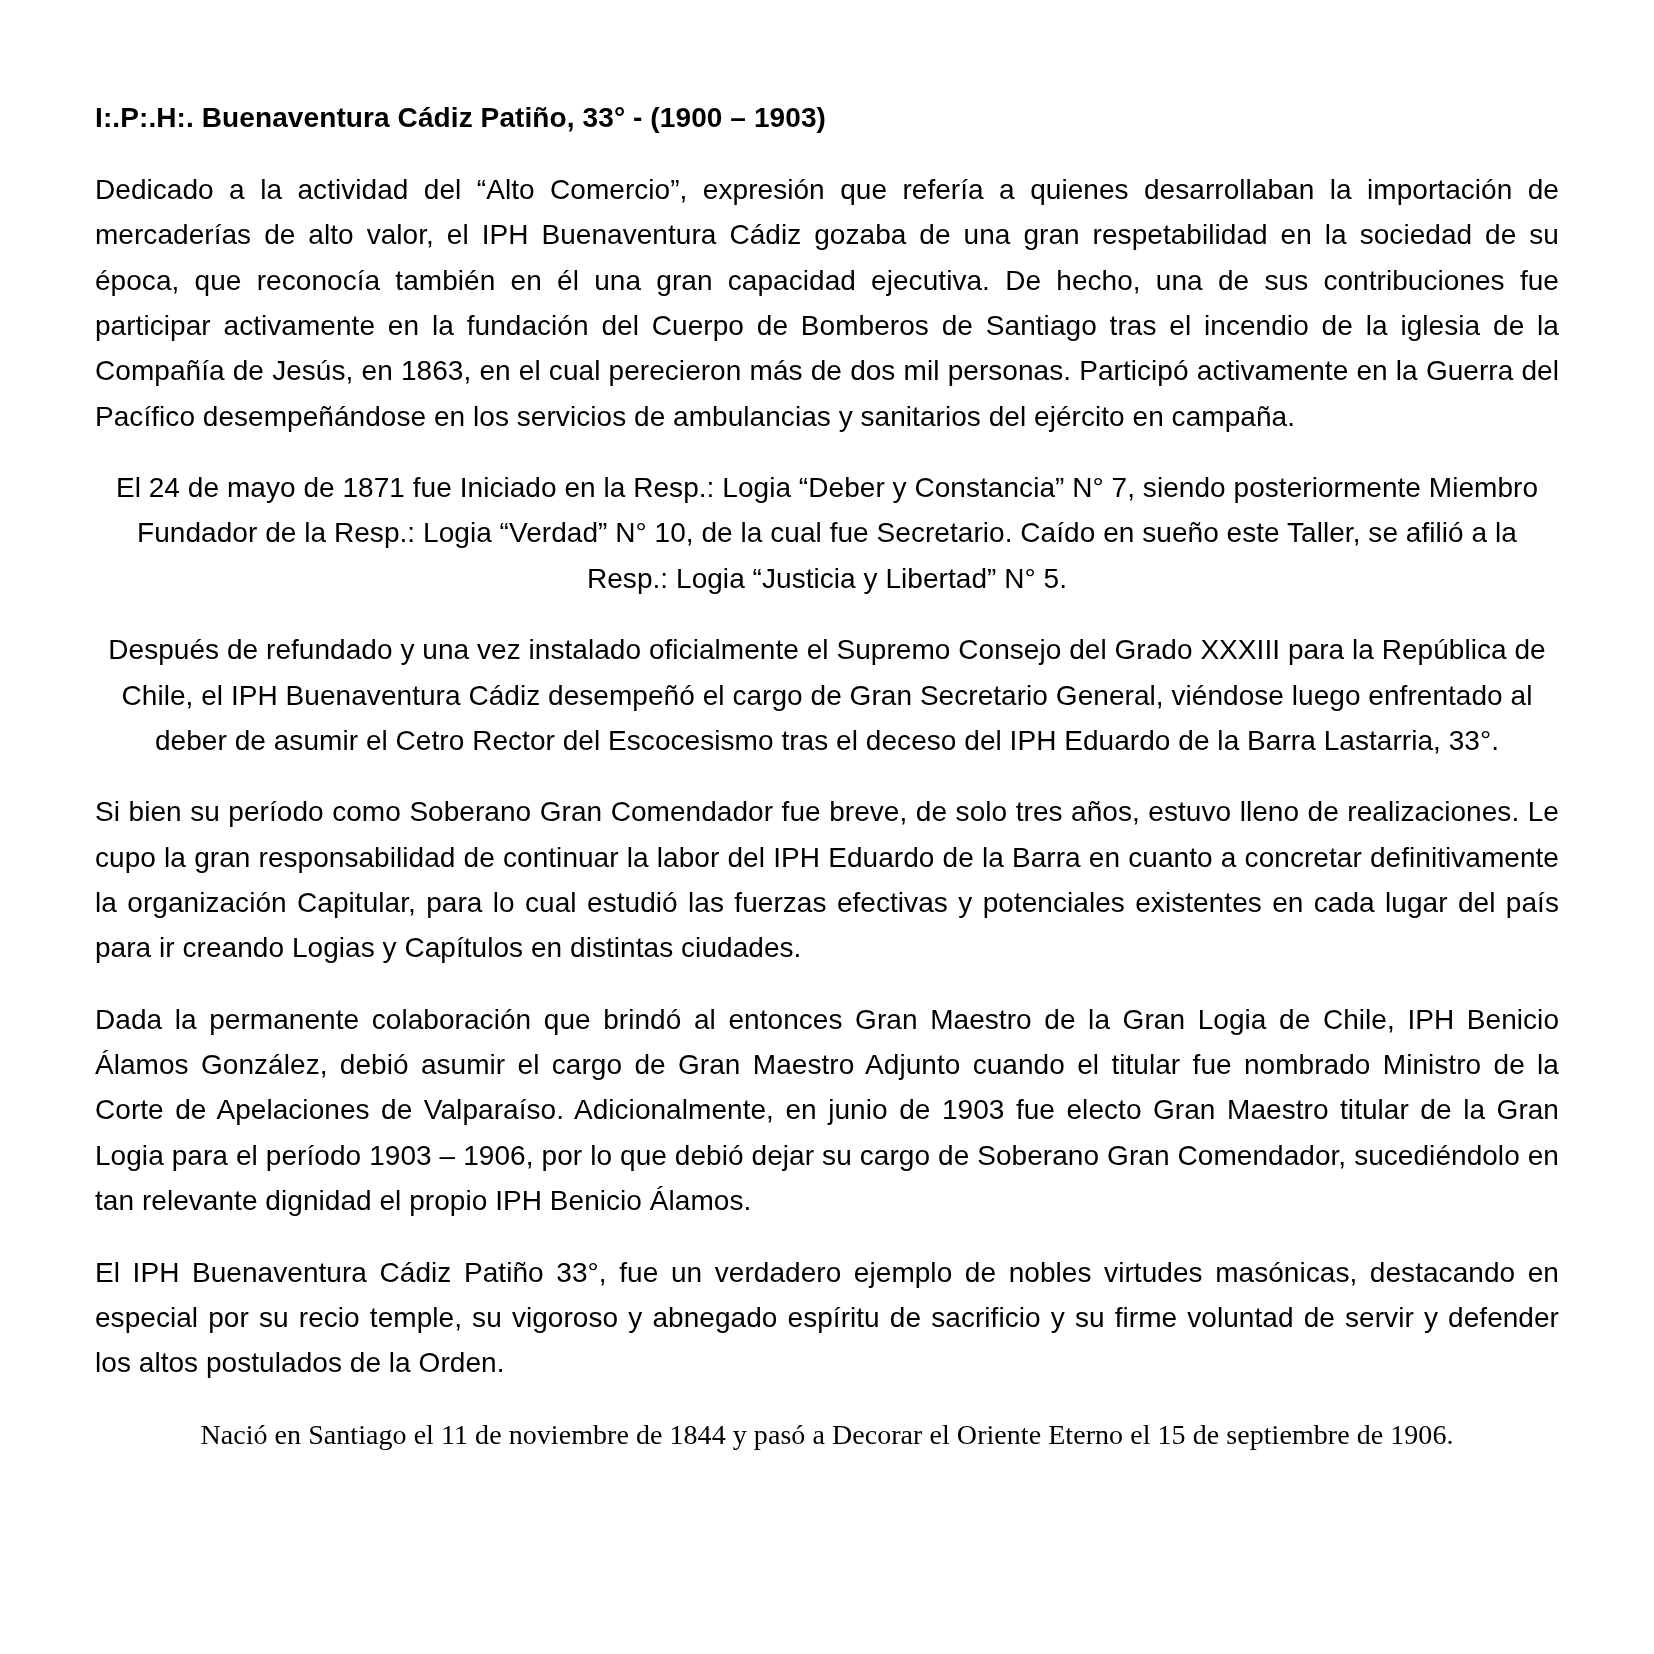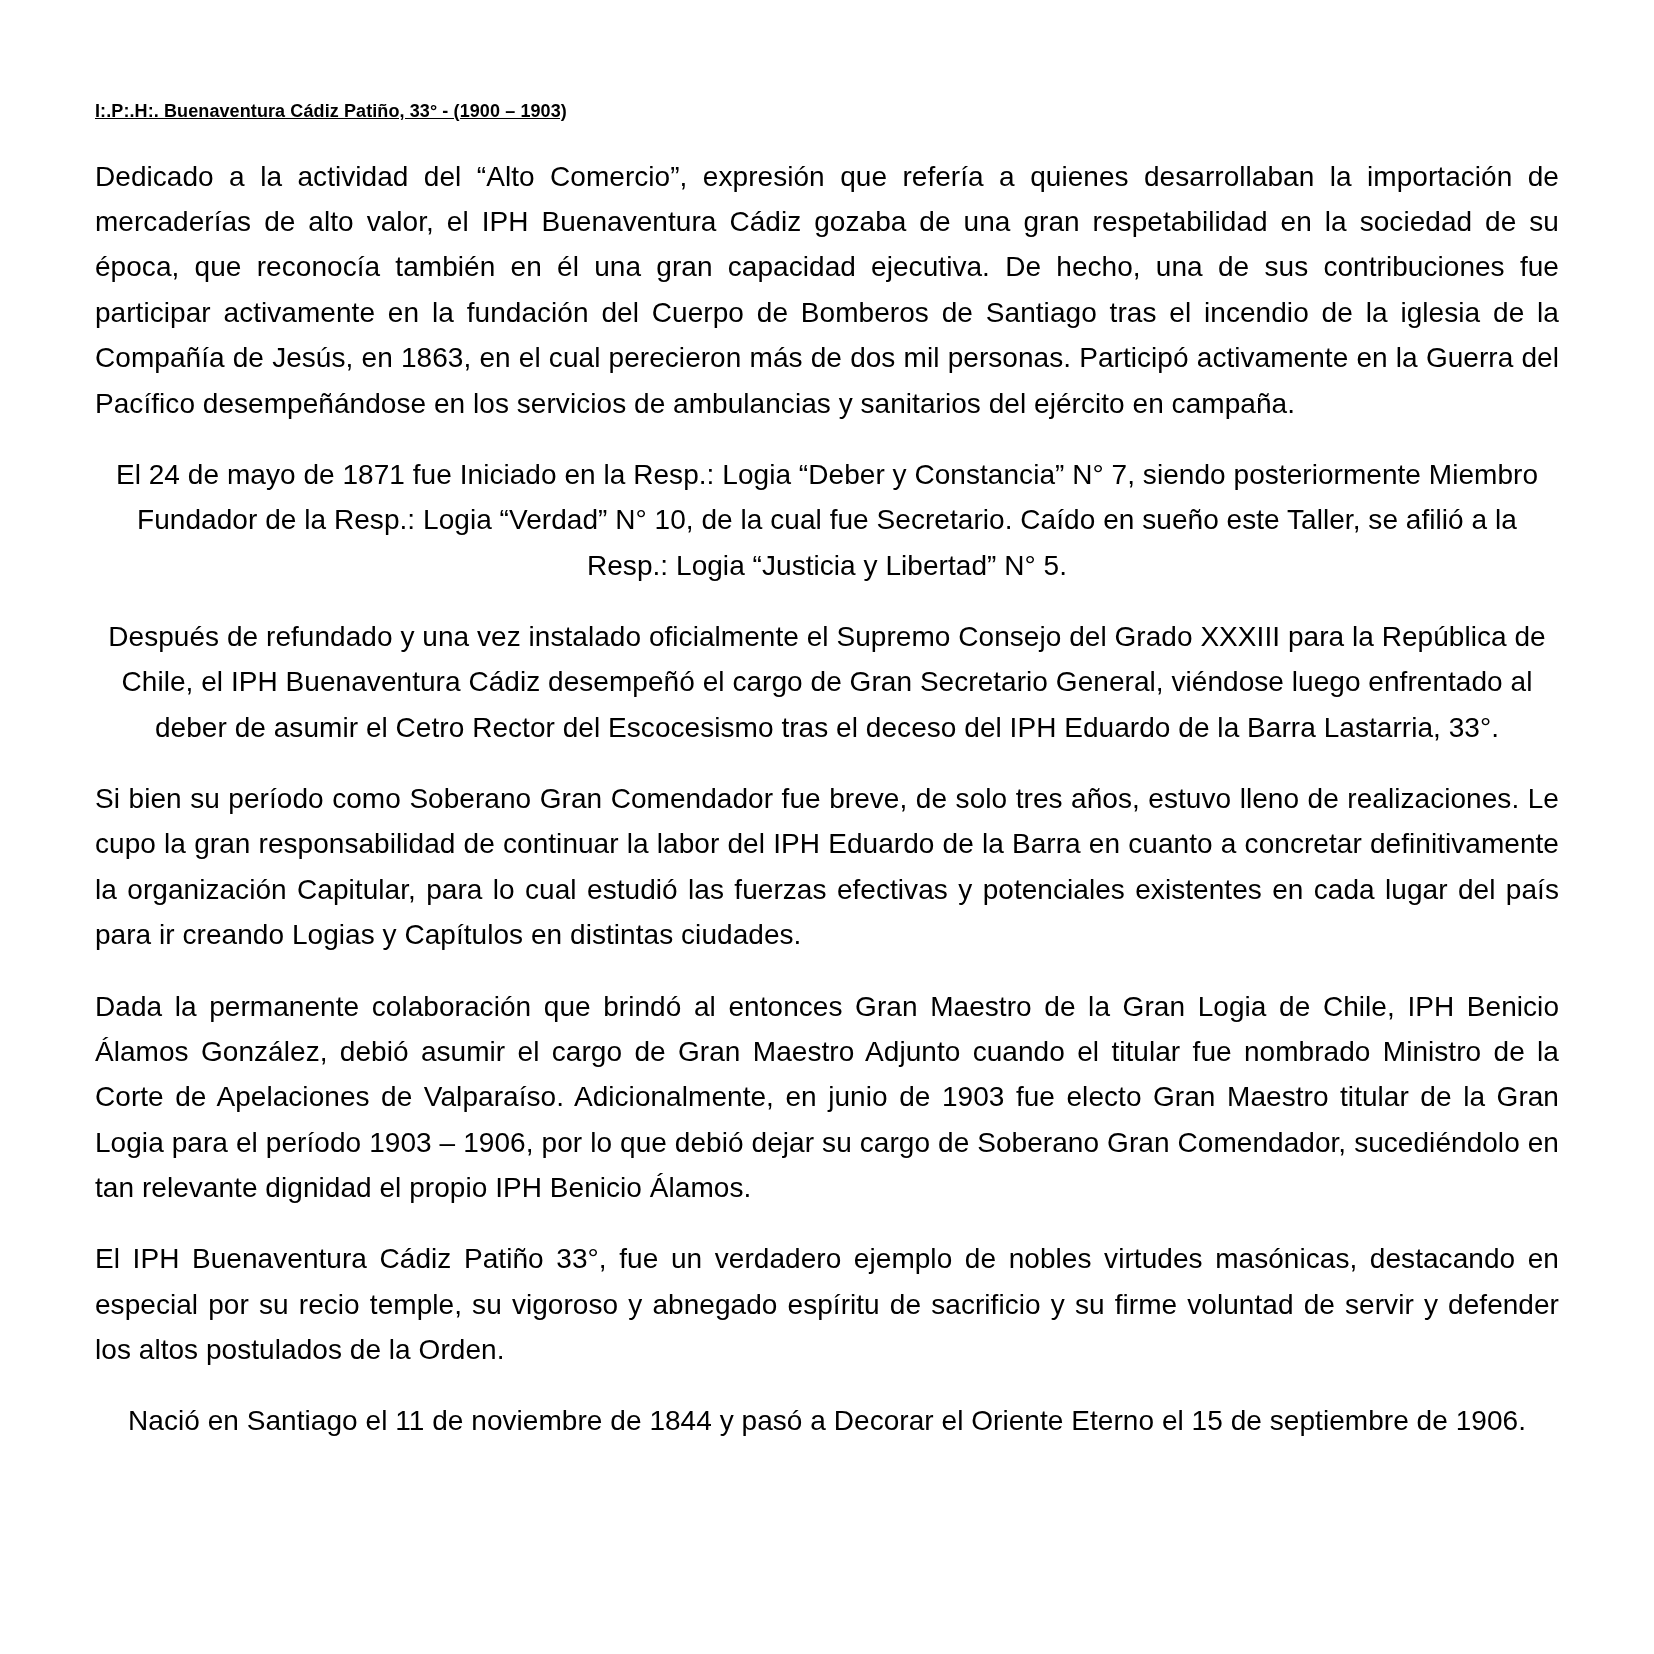--- a/index.html
+++ b/index.html
@@ -15,37 +15,37 @@
     -webkit-font-smoothing: antialiased;
   }
   .page {
     box-sizing: border-box;
     width: 1654px;
     min-height: 1654px;
     padding: 100px 95px 60px 95px;
     background: #ffffff;
   }
   .doc-title {
-    font-size: 18px;
+    font-size: 28px;
     font-weight: bold;
     line-height: 1.32;
     margin: 0 0 30px 0;
     letter-spacing: 0.1px;
-    text-decoration: underline;
   }
   .para {
     font-size: 28px;
     line-height: 1.62;
     text-align: justify;
     text-justify: inter-word;
     margin: 0 0 26px 0;
     letter-spacing: 0.05px;
   }
   .para:last-child {
     margin-bottom: 4px;
+    font-family: Liberation Serif, serif;
   }
   .para-nojust {
     text-align: center;
   }
 </style>
 </head>
 <body>
 
 <div class="page">
 

